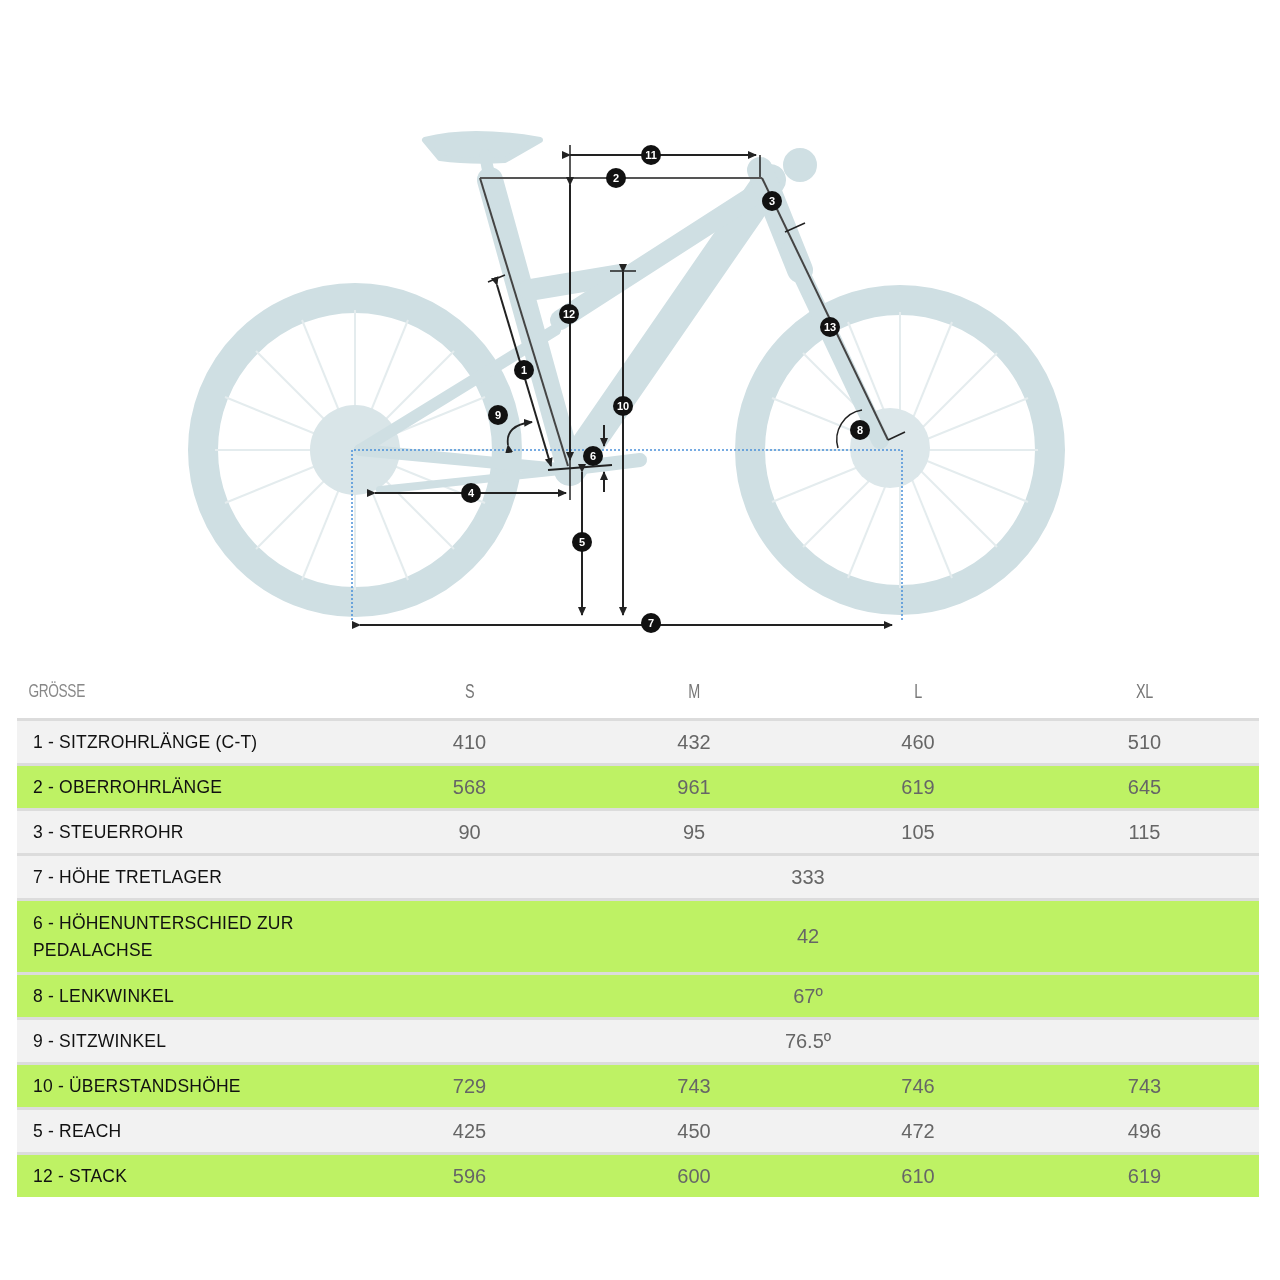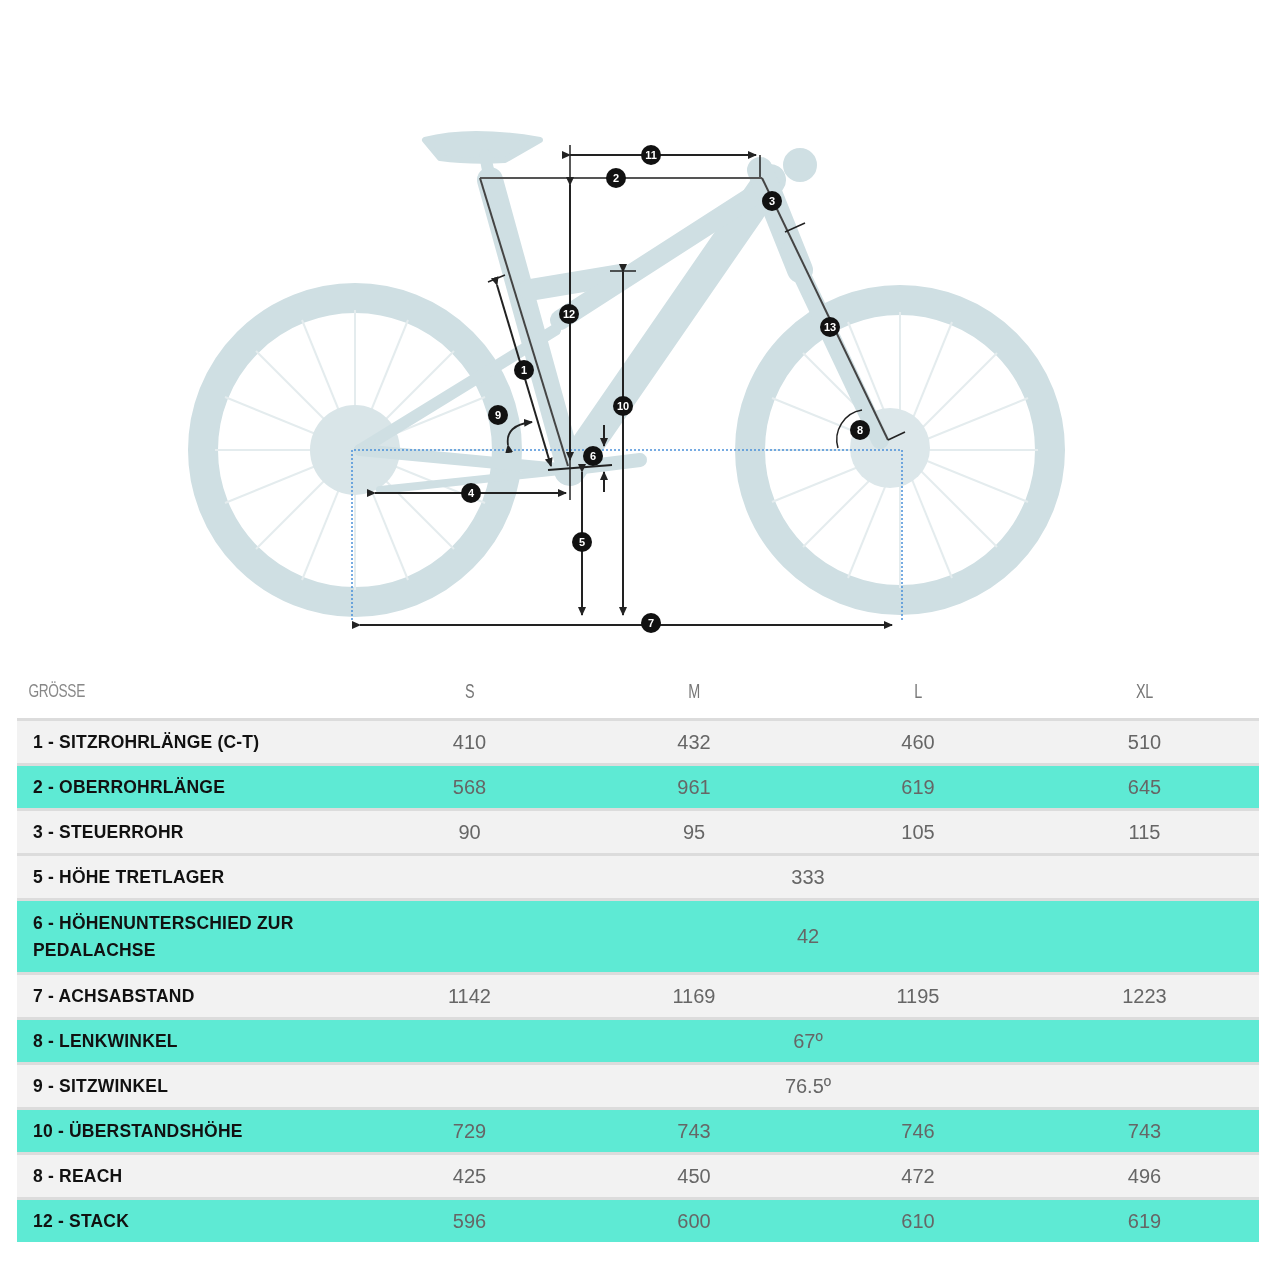--- a/index.html
+++ b/index.html
@@ -2,23 +2,23 @@
 <html><head>
 <meta charset="utf-8">
 <style>
   html, body { margin:0; padding:0; background:#ffffff; }
   body { width:1280px; height:1280px; overflow:hidden; position:relative; font-family:"Liberation Sans", sans-serif; }
   #diagram { position:absolute; left:0; top:0; width:1280px; height:650px; }
   #geo-table { position:absolute; left:17px; top:664px; width:1242px; border-collapse:collapse; table-layout:fixed; }
   #geo-table th { height:52px; font-family:"Liberation Sans", sans-serif; font-weight:normal; color:#777; font-size:20px; text-align:center; letter-spacing:-0.5px; transform:scaleX(0.72); }
   #geo-table th.first { text-align:left; transform-origin:left center; padding-left:16px; font-size:19px; color:#888; }
   #geo-table td { border-top:3px solid #dcdcdc; font-size:20px; color:#666; text-align:center; height:42px; padding:0; }
-  #geo-table td.label { text-align:left; padding-left:16px; color:#111; font-weight:bold; font-size:17.5px; letter-spacing:0.2px; line-height:27px; }
+  #geo-table td.label { text-align:left; padding-left:16px; color:#111; font-weight:normal; font-size:17.5px; letter-spacing:0.2px; line-height:27px; }
   #geo-table tr.odd td { background:#f2f2f2; }
-  #geo-table tr.even td { background:#5eead4; }
+  #geo-table tr.even td { background:#bef264; }
   #geo-table tr.tall td { height:71px; }
   .num-circle { fill:#111; }
   .num-text { fill:#fff; font-family:"Liberation Sans", sans-serif; font-weight:bold; font-size:11px; text-anchor:middle; dominant-baseline:central; }
 </style>
 </head>
 <body>
 
 <svg id="diagram" viewBox="0 0 1280 650" xmlns="http://www.w3.org/2000/svg">
   <defs>
     <marker id="ah" markerWidth="10" markerHeight="10" refX="8" refY="5" orient="auto" markerUnits="userSpaceOnUse">
@@ -203,51 +203,44 @@
       <td>645</td>
     </tr>
     <tr class="odd">
       <td class="label">3 - STEUERROHR</td>
       <td>90</td>
       <td>95</td>
       <td>105</td>
       <td>115</td>
     </tr>
     <tr class="odd">
-      <td class="label">5 - HÖHE TRETLAGER</td>
+      <td class="label">7 - HÖHE TRETLAGER</td>
       <td colspan="4">333</td>
     </tr>
     <tr class="even tall">
       <td class="label">6 - HÖHENUNTERSCHIED ZUR PEDALACHSE</td>
       <td colspan="4">42</td>
-    </tr>
-    <tr class="odd">
-      <td class="label">7 - ACHSABSTAND</td>
-      <td>1142</td>
-      <td>1169</td>
-      <td>1195</td>
-      <td>1223</td>
     </tr>
     <tr class="even">
       <td class="label">8 - LENKWINKEL</td>
       <td colspan="4">67º</td>
     </tr>
     <tr class="odd">
       <td class="label">9 - SITZWINKEL</td>
       <td colspan="4">76.5º</td>
     </tr>
     <tr class="even">
       <td class="label">10 - ÜBERSTANDSHÖHE</td>
       <td>729</td>
       <td>743</td>
       <td>746</td>
       <td>743</td>
     </tr>
     <tr class="odd">
-      <td class="label">8 - REACH</td>
+      <td class="label">5 - REACH</td>
       <td>425</td>
       <td>450</td>
       <td>472</td>
       <td>496</td>
     </tr>
     <tr class="even">
       <td class="label">12 - STACK</td>
       <td>596</td>
       <td>600</td>
       <td>610</td>

